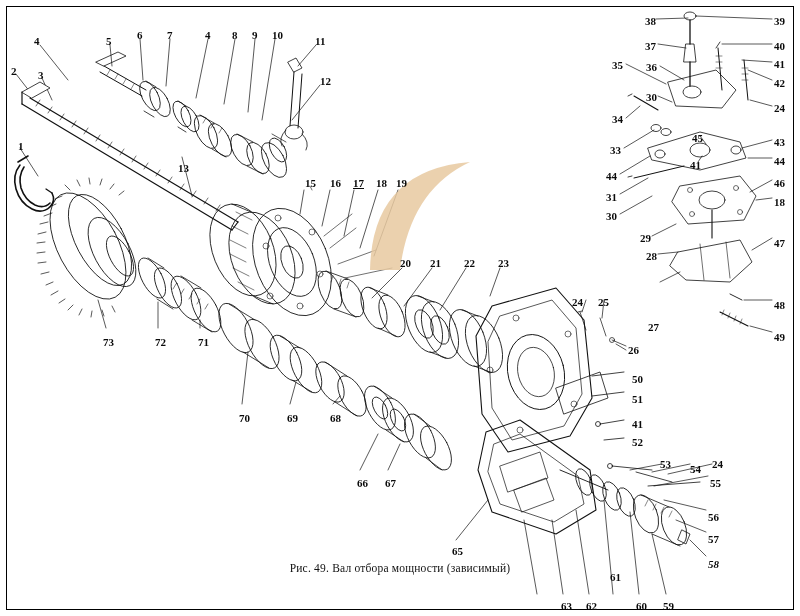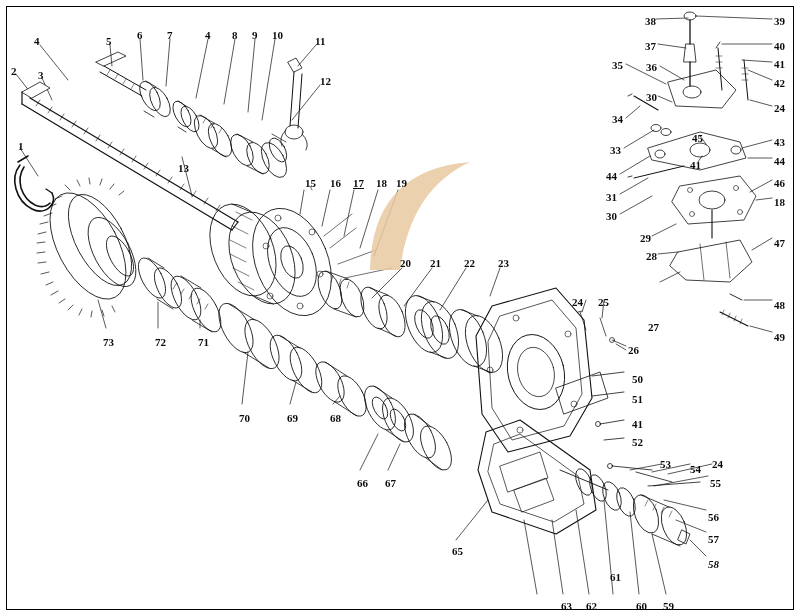--- a/index.html
+++ b/index.html
@@ -500,20 +500,21 @@
     </g>
   </svg>
 
   <div id="watermark-arc">
     <svg width="120" height="130" viewBox="0 0 120 130">
       <path d="M10 120 q2 -100 100 -108 q-60 28 -70 108 z" fill="#e8c9a0" opacity="0.85"></path>
     </svg>
   </div>
 
 
+  <div id="caption">Рис. 49. Вал отбора мощности (зависимый)</div>
 
   <div id="callout-layer">
       <div class="label" style="left: 18px; top: 141px;">1</div>
       <div class="label" style="left: 11px; top: 66px;">2</div>
       <div class="label" style="left: 38px; top: 70px;">3</div>
       <div class="label" style="left: 34px; top: 36px;">4</div>
       <div class="label" style="left: 106px; top: 36px;">5</div>
       <div class="label" style="left: 137px; top: 30px;">6</div>
       <div class="label" style="left: 167px; top: 30px;">7</div>
       <div class="label" style="left: 205px; top: 30px;">4</div>

